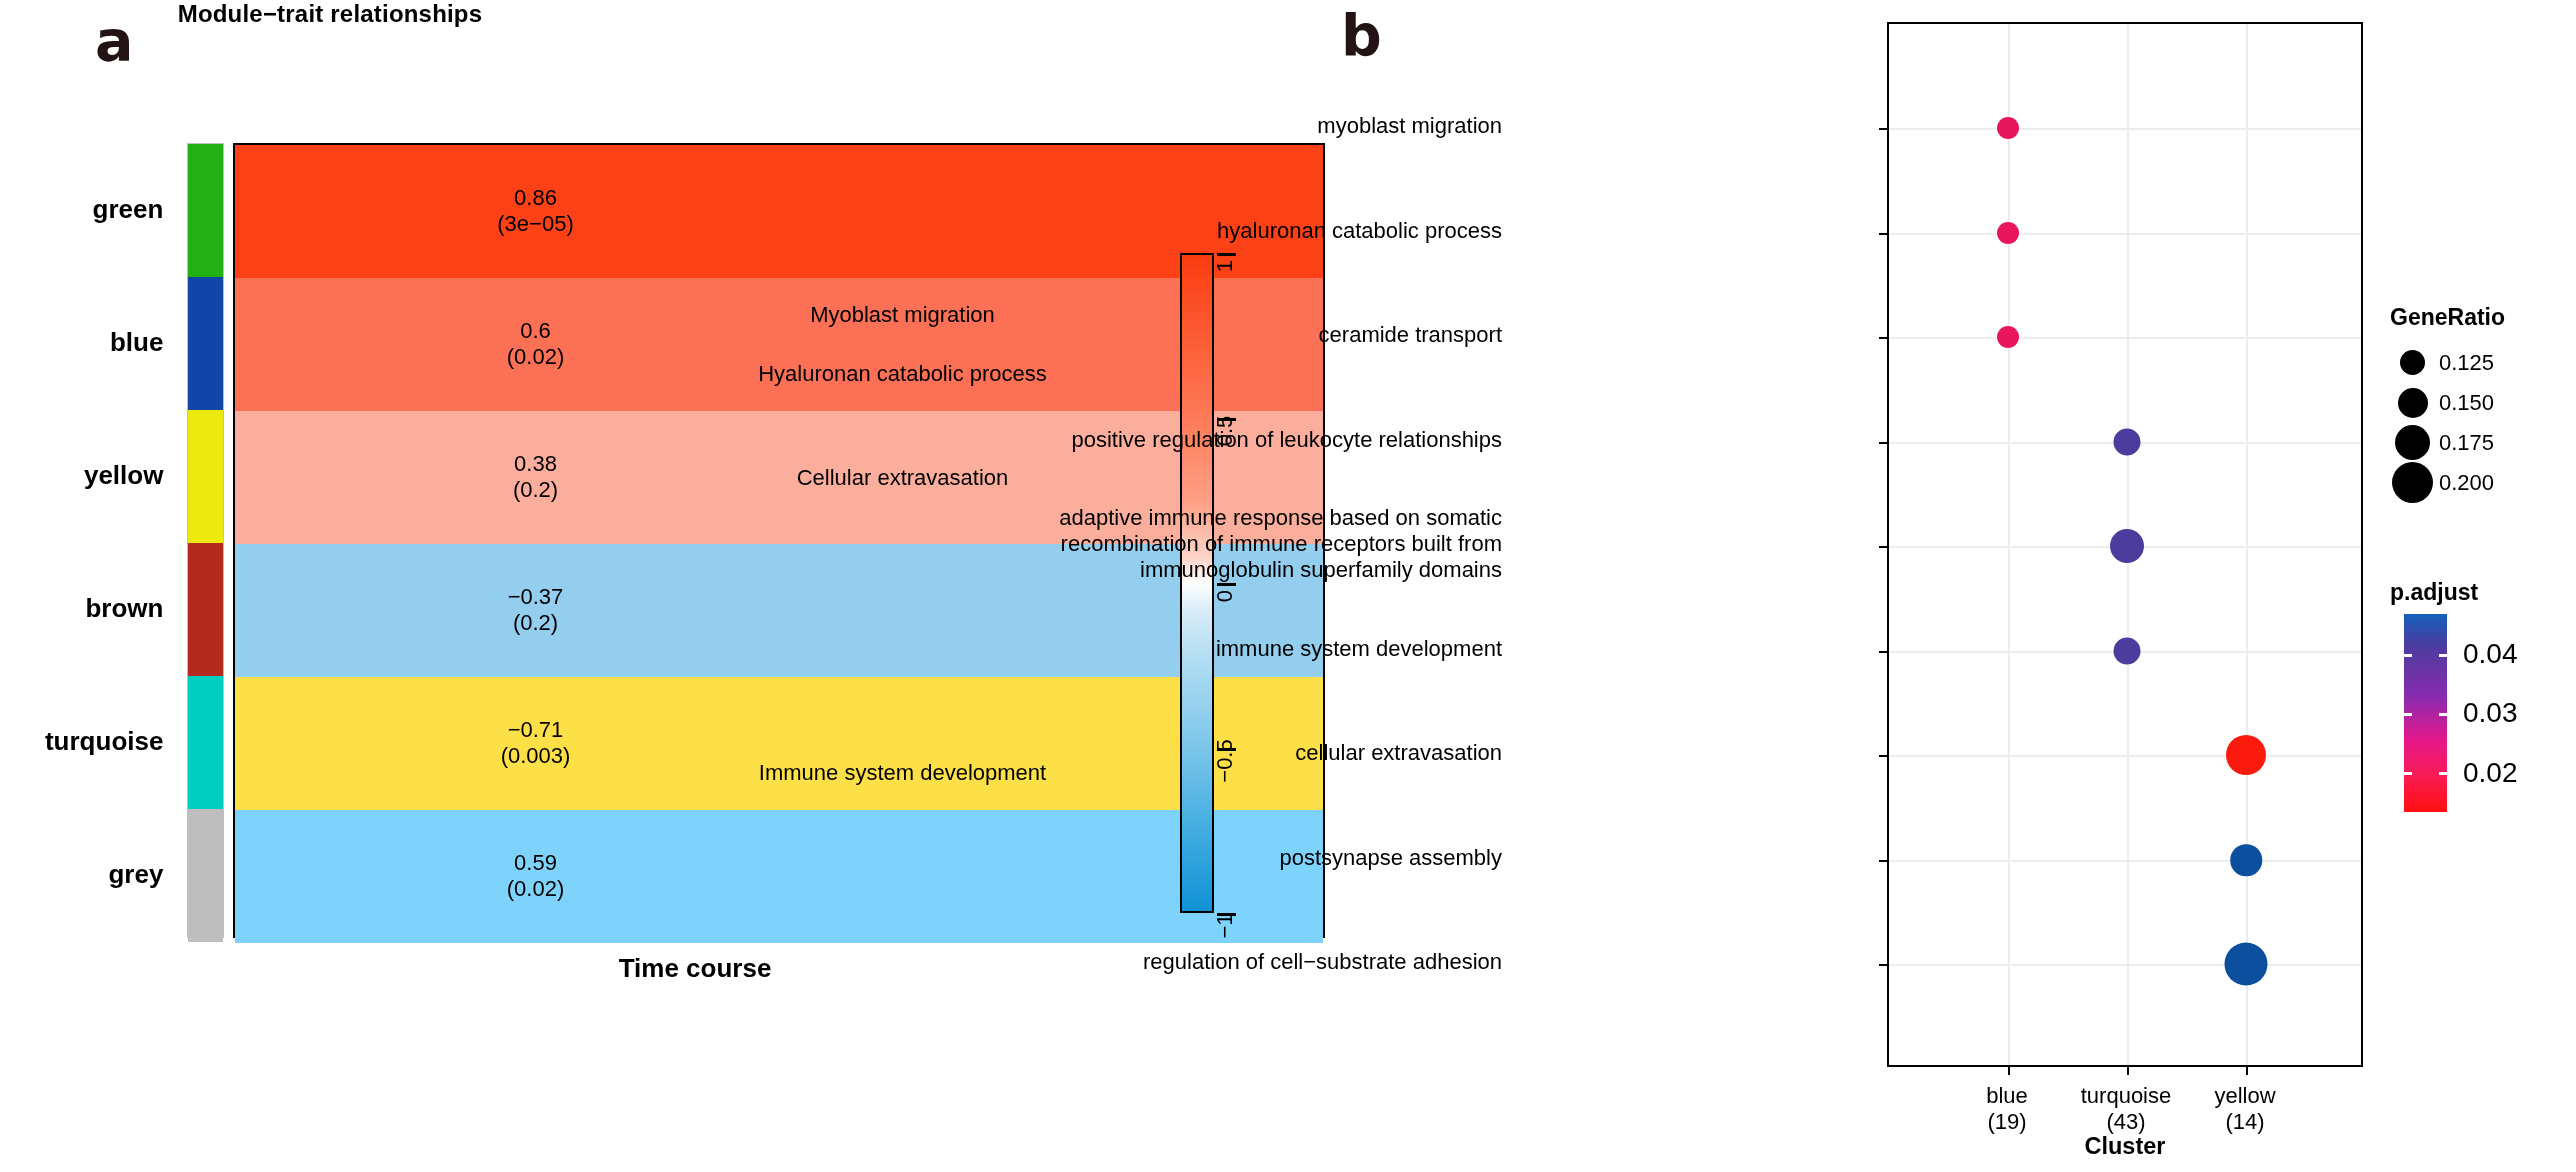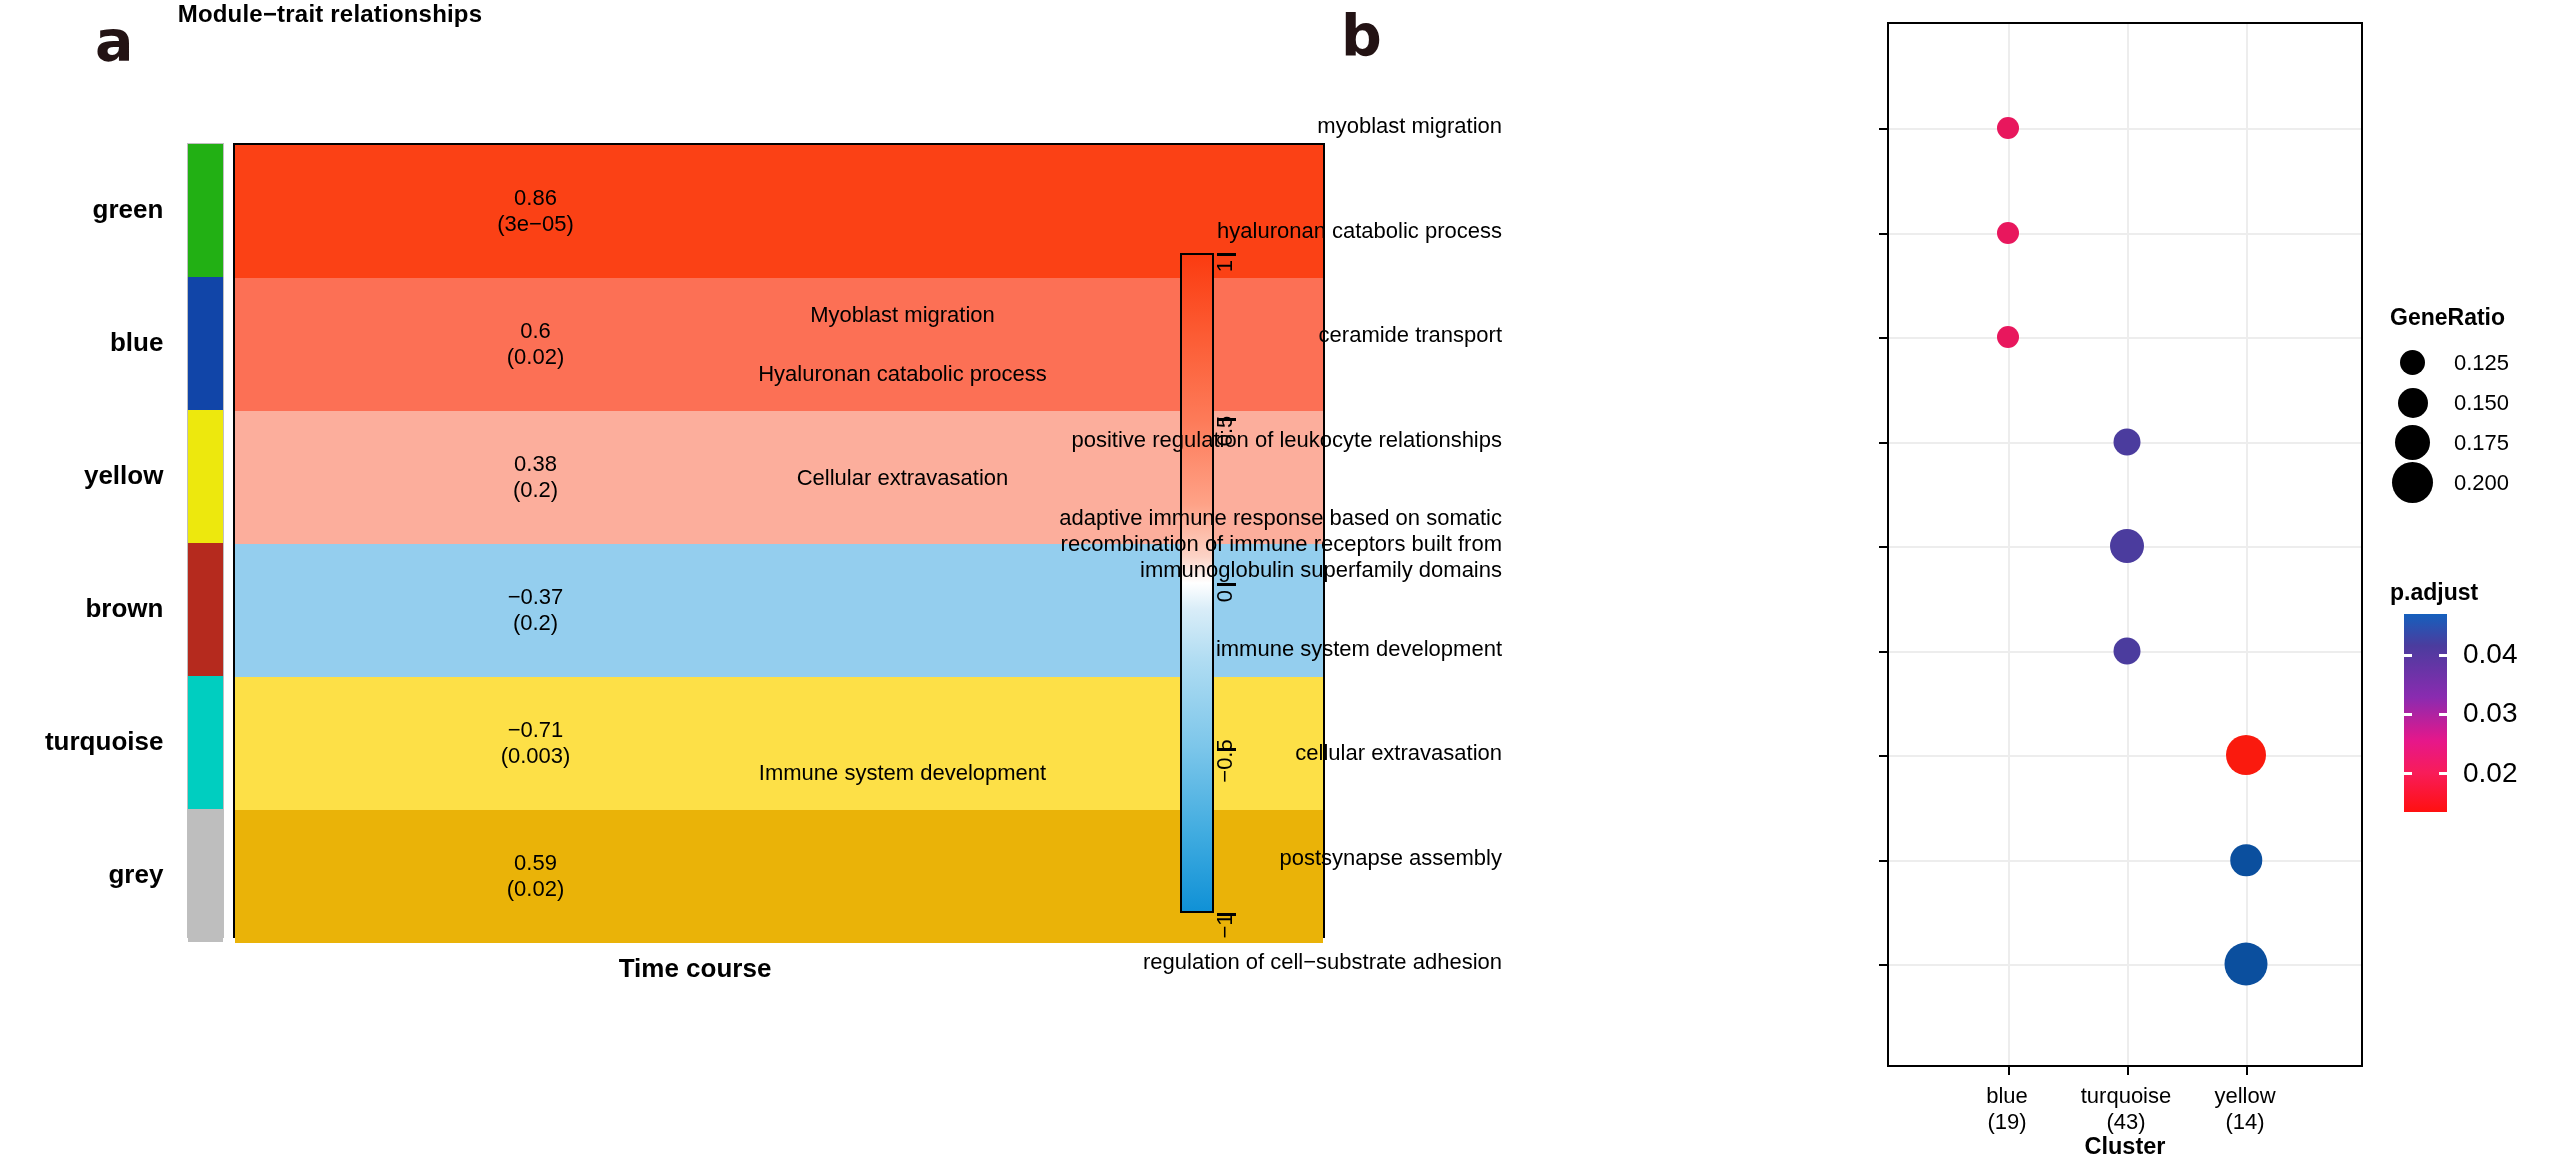--- a/index.html
+++ b/index.html
@@ -57,21 +57,21 @@
   #dp-xtitle{position:absolute;left:597px;top:1133px;width:476px;text-align:center;
              font-weight:bold;font-size:23.5px;}
 
   
   #lg-generatio{position:absolute;left:1100px;top:304px;width:183px;}
   #lg-padjust{position:absolute;left:1100px;top:579px;width:183px;}
   .lg-title{font-weight:bold;font-size:23px;margin-bottom:11.7px;}
   .lg-row{display:flex;align-items:center;height:40px;}
   .lg-bullet{width:45px;display:flex;justify-content:center;align-items:center;}
   .lg-dot{background:#000;border-radius:50%;}
-  .lg-text{font-size:22px;margin-left:19px;}
+  .lg-text{font-size:22px;margin-left:4px;}
   #lg-bar{position:absolute;left:1114px;top:614px;width:43px;height:198px;
           background:linear-gradient(to bottom,#1560BD 0%,#4B3C9E 16%,#8A2BB0 42%,
                      #E6178A 64%,#F81C5A 80%,#FF1010 100%);}
   .lg-bar-tick{position:absolute;height:2.9px;width:8px;background:#fff;}
   .lg-bar-lab{position:absolute;left:1173px;font-size:28px;transform:translateY(-50%);}
 </style>
 </head>
 <body>
 
 <div id="panel-a">
@@ -114,21 +114,21 @@
       </div>
       <div class="hm-cell" style="background: rgb(148, 206, 238);">
         <div class="hm-corr">−0.37
 (0.2)</div>
       </div>
       <div class="hm-cell" style="background: #fde047;">
         <div class="hm-corr">−0.71
 (0.003)</div>
         <div class="hm-go second">Immune system development</div>
       </div>
-      <div class="hm-cell" style="background: #eab308;">
+      <div class="hm-cell" style="background: #7dd3fc;">
         <div class="hm-corr">0.59
 (0.02)</div>
       </div>
     </div>
 
   <div id="hm-xlabel">Time course</div>
 
   <div id="hm-cbar-wrap">
     <div id="hm-cbar"></div>
   <div class="cbar-tick" style="top: 0px;"></div>

